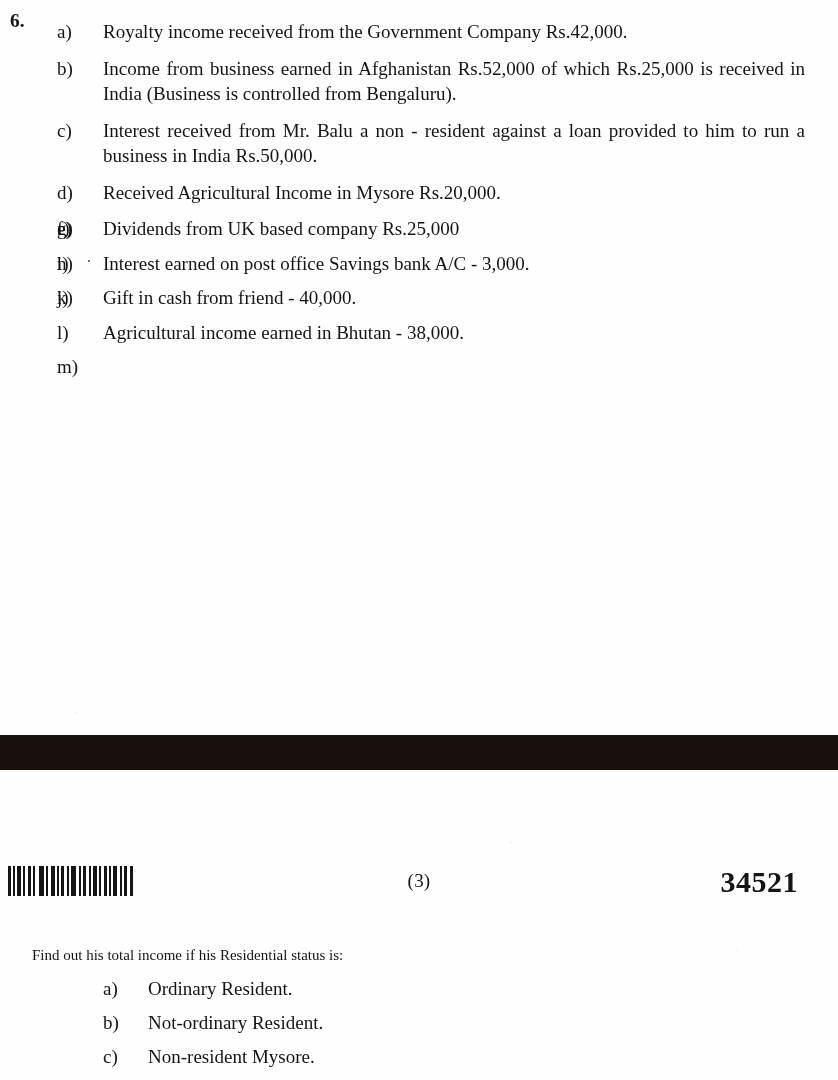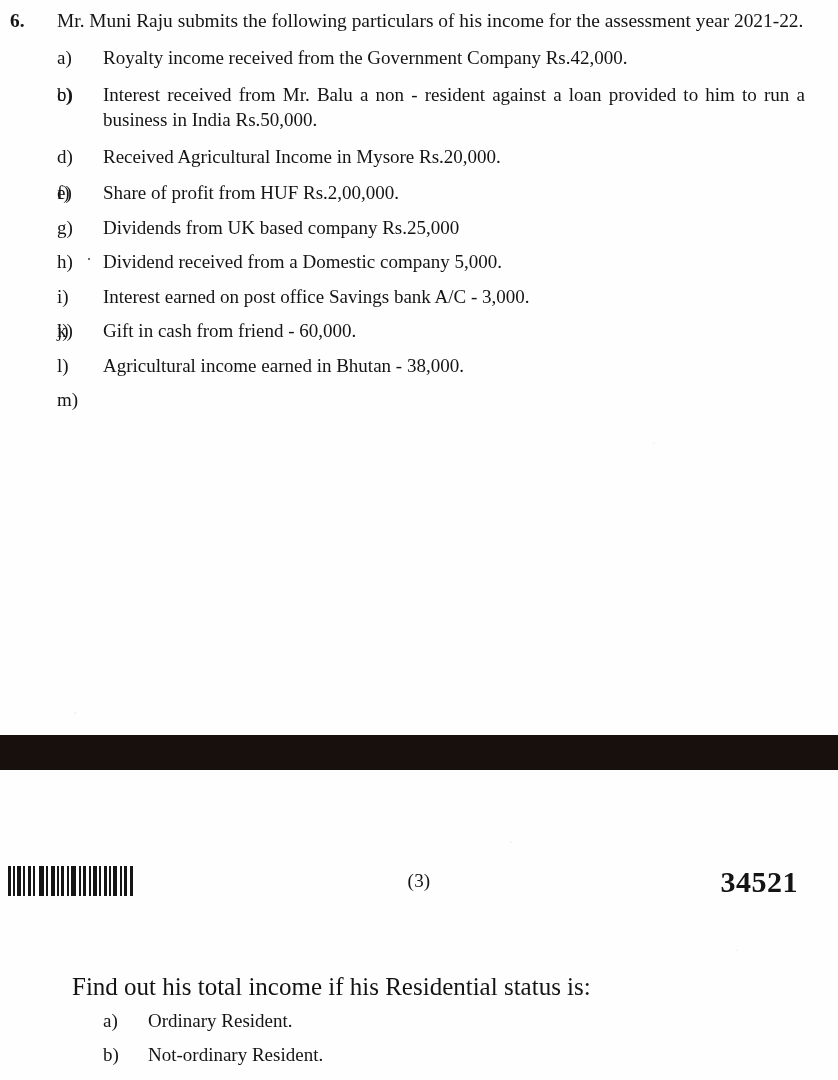--- a/index.html
+++ b/index.html
@@ -139,24 +139,23 @@
   }
 
   
   .bottom-block {
     position: absolute;
     left: 0;
     top: 942px;
     width: 838px;
   }
   .bottom-lead {
-    padding-left: 72px;
-    font-size: 25px;
-    line-height: 26px;
-    margin-top: 32px;
+    padding-left: 32px;
+    font-size: 15px;
+    line-height: 26px;
   }
   .bottom-list {
     margin: 0;
     padding: 0;
     list-style: none;
   }
   .bottom-item {
     position: relative;
     padding-left: 148px;
     margin-top: 8px;
@@ -187,76 +186,74 @@
 </style>
 </head>
 <body>
 
 <div class="page">
 
   <div class="q-block">
 
     <div class="q-head">
       <span class="q-num">6.</span>
-      <span>Mr. Muni Raju submits the following particulars of his income for the assessment year 2021-22.</span>
     </div>
 
     <ul class="sub-list">
 
       <li class="sub-item">
         <span class="marker">a)</span>
         <span>Royalty income received from the Government Company Rs.42,000.</span>
       </li>
 
       <li class="sub-item">
         <span class="marker">b)</span>
+        <span>Income from business earned in Afghanistan Rs.52,000 of which Rs.25,000 is received in India (Business is controlled from Bengaluru).</span>
       </li>
 
       <li class="sub-item">
         <span class="marker">c)</span>
         <span>Interest received from Mr. Balu a non - resident against a loan provided to him to run a business in India Rs.50,000.</span>
       </li>
 
       <li class="sub-item">
         <span class="marker">d)</span>
         <span>Received Agricultural Income in Mysore Rs.20,000.</span>
       </li>
 
       <li class="sub-item">
         <span class="marker">e)</span>
       </li>
 
       <li class="sub-item">
         <span class="marker">f)</span>
-        <span>Share of profit from HUF Rs.2,00,000.</span>
       </li>
 
       <li class="sub-item tight">
         <span class="marker">g)</span>
         <span>Dividends from UK based company Rs.25,000</span>
       </li>
 
       <li class="sub-item tight">
         <span class="marker">h)</span>
         <span class="dotmark"></span>
-        <span>Dividend  received from a Domestic company 5,000.</span>
       </li>
 
       <li class="sub-item tight">
         <span class="marker">i)</span>
         <span>Interest earned on post office Savings bank A/C - 3,000.</span>
       </li>
 
       <li class="sub-item tight">
         <span class="marker">j)</span>
       </li>
 
       <li class="sub-item tight">
         <span class="marker">k)</span>
-        <span>Gift in cash from friend - 60,000.</span>
+        <span>Gift in cash from friend - 40,000.</span>
       </li>
 
       <li class="sub-item tight">
         <span class="marker">l)</span>
         <span>Agricultural income earned in Bhutan - 38,000.</span>
       </li>
 
       <li class="sub-item tight">
         <span class="marker">m)</span>
       </li>

